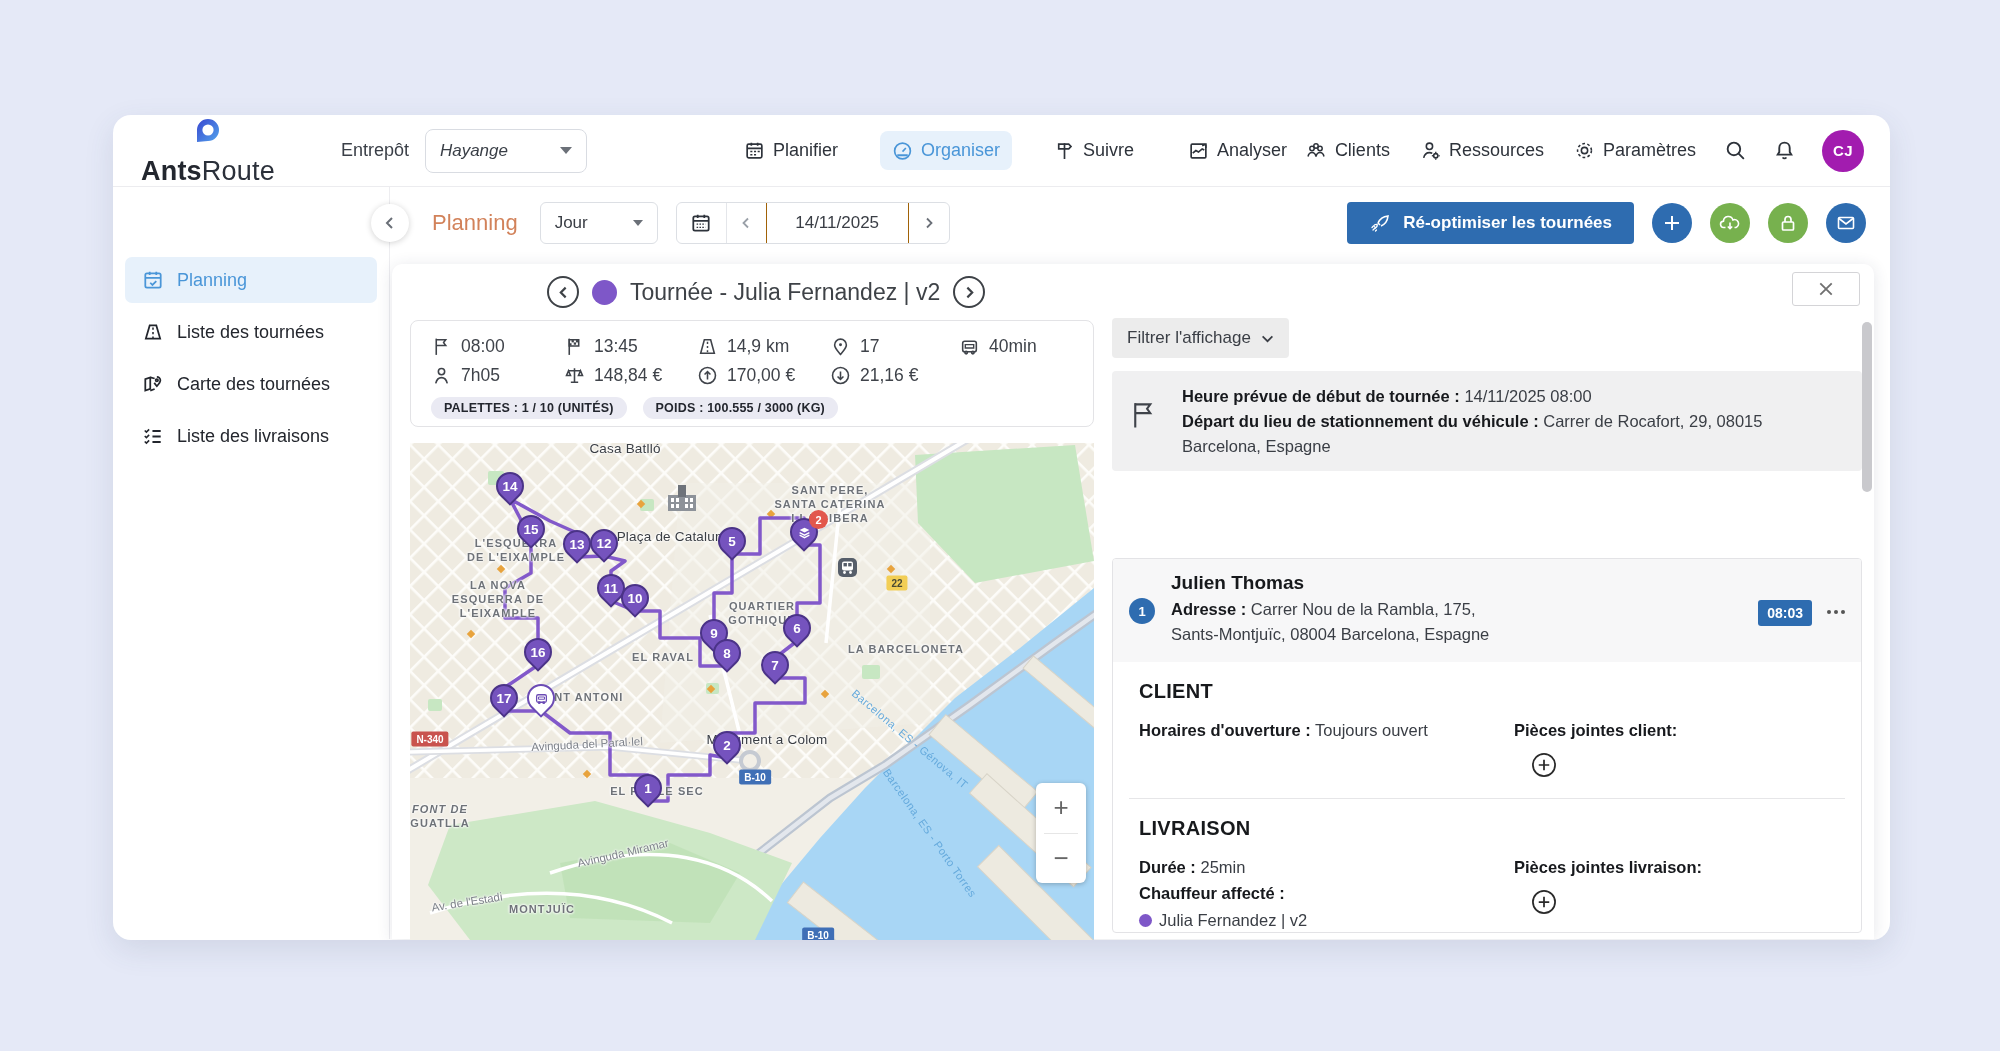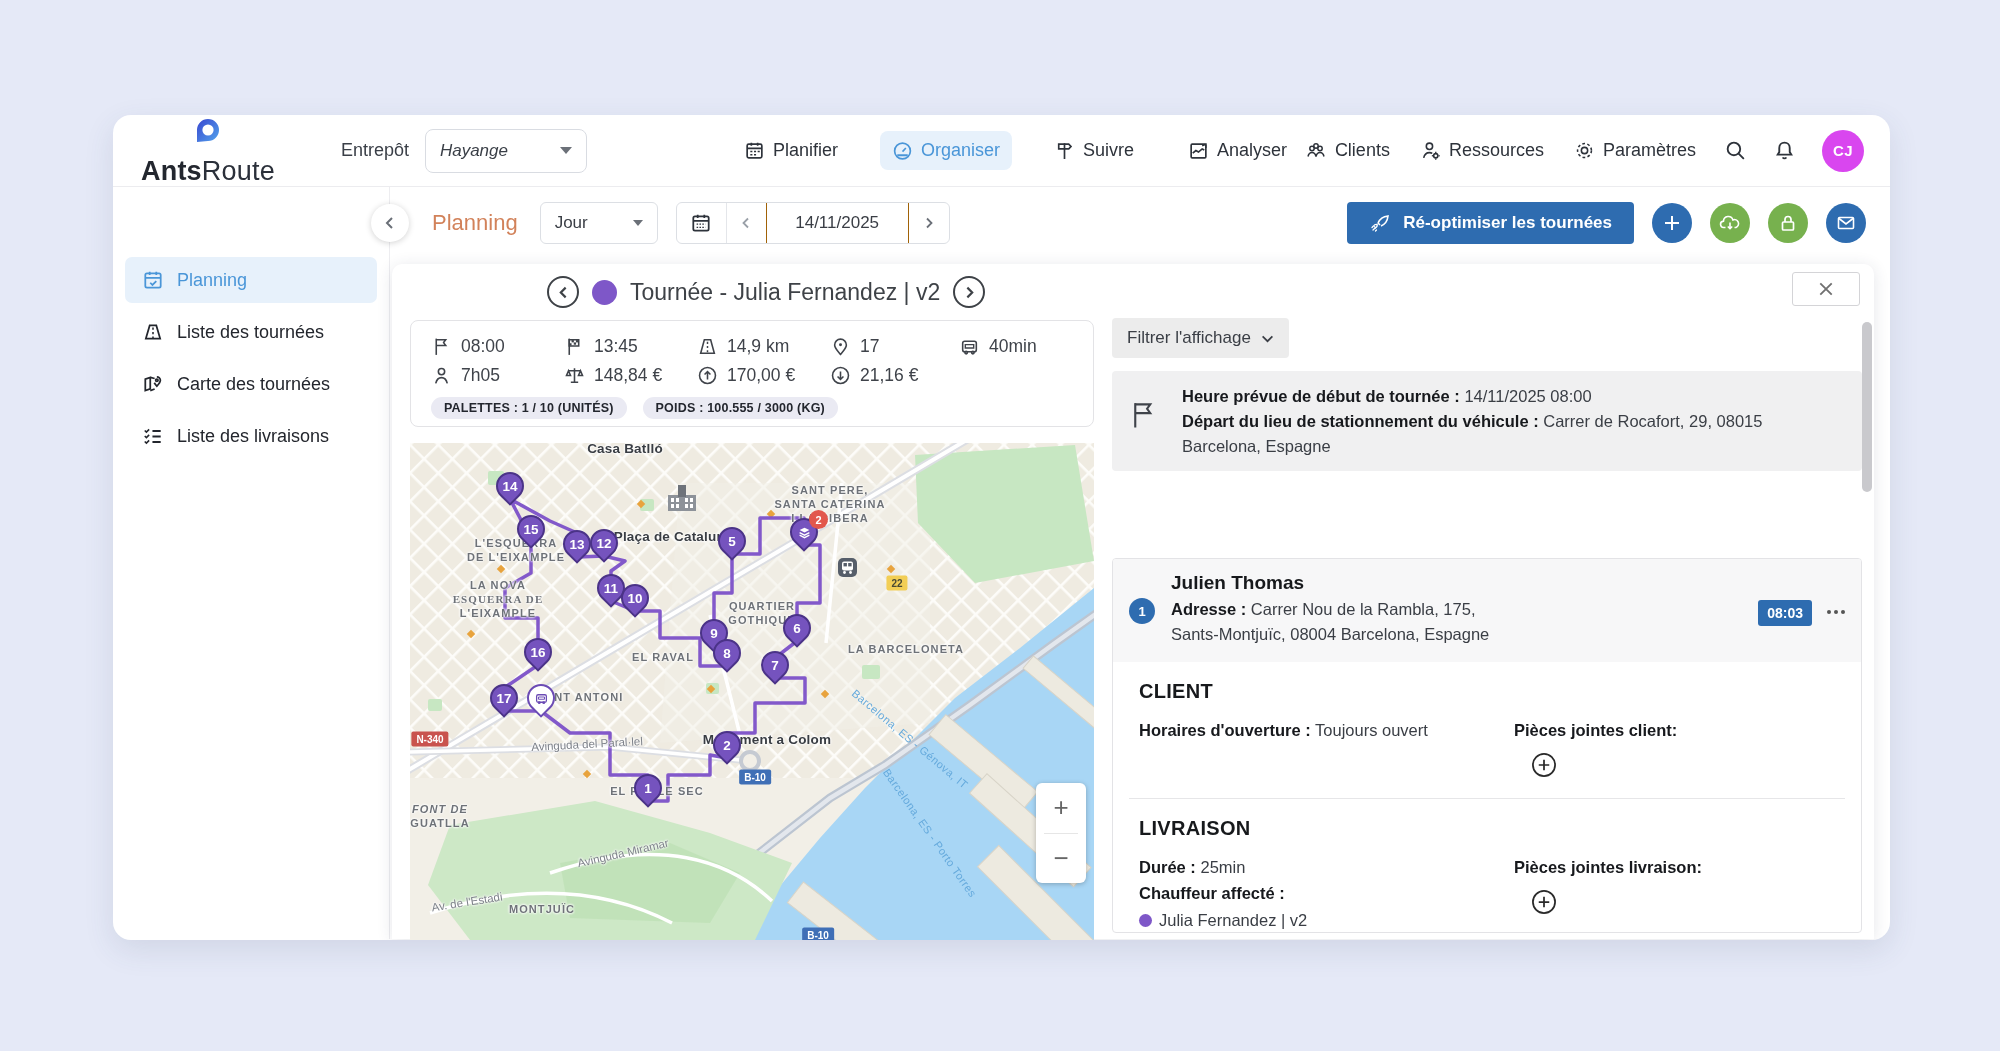--- a/index.html
+++ b/index.html
@@ -18,21 +18,21 @@
   .wh-select { margin-left:16px; width:162px; height:44px; border:1px solid #D9DCE2; border-radius:8px; display:flex; align-items:center; padding:0 14px; font-size:17px; color:#3A3F47; background:#fff; cursor:pointer;font-style:italic; }
   .wh-select .caret { margin-left:auto; }
   .caret { width:0; height:0; border-left:6px solid transparent; border-right:6px solid transparent; border-top:7px solid #6B7078; }
   .nav-center { display:flex; align-items:center; gap:30px; margin-left:145px; }
   .nav-item { display:flex; align-items:center; gap:8px; font-size:18px; color:#2E333B; cursor:pointer; padding:9px 12px; border-radius:8px; white-space:nowrap; }
   .nav-item svg { stroke:#2E333B; }
   .nav-item.active { background:#E7F1FB; color:#4A96D8; }
   .nav-item.active svg { stroke:#4A96D8; }
   .nav-right { display:flex; align-items:center; gap:26px; margin-left:auto; }
   .icon-btn { background:none; border:none; cursor:pointer; display:flex; align-items:center; }
-  .avatar { width:42px; height:42px; border-radius:50%; background:#d946ef; color:#fff; font-size:15px; font-weight:700; display:flex; align-items:center; justify-content:center; letter-spacing:.5px; cursor:pointer; }
+  .avatar { width:42px; height:42px; border-radius:50%; background:#a21caf; color:#fff; font-size:15px; font-weight:700; display:flex; align-items:center; justify-content:center; letter-spacing:.5px; cursor:pointer; }
 
   
   .app-body { display:flex; height:752px; }
   .sidebar { width:277px; border-right:1px solid #EDEDF0; padding-top:70px; flex-shrink:0; }
   .side-item { height:46px; margin:0 12px 6px 12px; display:flex; align-items:center; gap:13px; padding-left:17px; border-radius:7px; font-size:18px; color:#23262D; cursor:pointer; }
   .side-item svg { stroke:#23262D; flex-shrink:0; }
   .side-item.active { background:#E7F1FB; color:#4A96D8; }
   .side-item.active svg { stroke:#4A96D8; }
 
   .main { flex:1; position:relative; }
@@ -67,21 +67,21 @@
   .stat { display:flex; align-items:center; gap:9px; font-size:17.5px; color:#3F434A; height:25px; }
   .stat svg { flex-shrink:0; }
   .badges-row { display:flex; gap:16px; margin-top:9px; }
   .cap-badge { background:#EAEAF3; border-radius:12px; padding:4px 13px; font-size:12.5px; font-weight:700; color:#23262E; letter-spacing:.2px; }
 
   
   .map { position:absolute; left:18px; top:179px; width:684px; height:497px; background:#F2EFE7; overflow:hidden; }
   .map svg.base { position:absolute; left:0; top:0; }
   .m-label { position:absolute; transform:translate(-50%,-50%); white-space:nowrap; text-shadow:0 0 3px #fff,0 0 3px #fff,0 0 2px #fff; pointer-events:none; }
   .l-district { font-size:11px; font-weight:700; color:#6E7278; letter-spacing:1.1px; }
-  .l-place { font-size:13.5px; font-weight:700; color:#393D43; letter-spacing:.2px; }
+  .l-place { font-size:13.5px; font-weight:400; color:#393D43; letter-spacing:.2px; }
   .l-street { font-size:11.5px; color:#7E828A; }
   .l-water { font-size:11px; color:#64A9DC; letter-spacing:.5px; text-shadow:none; }
   .rbadge { position:absolute; transform:translate(-50%,-50%); font-size:10px; font-weight:700; padding:2px 5px; border-radius:2px; color:#fff; }
   .rb-red { background:#C9534E; } .rb-blue { background:#3F6FB6; } .rb-yellow { background:#F2CE55; color:#4A4A33; }
   .pin { position:absolute; width:28px; height:28px; background:#7553BE; border:2px solid #4B3388; border-radius:50% 50% 50% 0; transform:rotate(-45deg); z-index:3; }
   .pin .num { position:absolute; inset:0; display:flex; align-items:center; justify-content:center; transform:rotate(45deg); color:#fff; font-size:13.5px; font-weight:700; }
   .pin.white { background:#fff; border-color:#6B4BB4; }
   .clu-badge { position:absolute; width:19px; height:19px; border-radius:50%; background:#E2574C; color:#fff; font-size:11px; font-weight:700; display:flex; align-items:center; justify-content:center; z-index:4; }
   .zoomctl { position:absolute; left:626px; top:340px; width:50px; height:100px; background:#fff; border-radius:6px; box-shadow:0 1px 5px rgba(0,0,0,.25); display:flex; flex-direction:column; z-index:5; }
   .zoomctl button { flex:1; border:none; background:none; font-size:26px; color:#666; cursor:pointer; font-family:inherit; }
@@ -499,21 +499,21 @@
           </svg>
           <div id="map-overlays">
               <div class="m-label l-place" style="left: 215px; top: 5px;">Casa Batlló</div>
               <div class="m-label l-place" style="left: 267px; top: 93px;">Plaça de Catalunya</div>
               <div class="m-label l-district" style="left: 420px; top: 47px;">SANT PERE,</div>
               <div class="m-label l-district" style="left: 420px; top: 61px;">SANTA CATERINA</div>
               <div class="m-label l-district" style="left: 420px; top: 75px;">I LA RIBERA</div>
               <div class="m-label l-district" style="left: 106px; top: 100px;">L'ESQUERRA</div>
               <div class="m-label l-district" style="left: 106px; top: 114px;">DE L'EIXAMPLE</div>
               <div class="m-label l-district" style="left: 88px; top: 142px;">LA NOVA</div>
-              <div class="m-label l-district" style="left: 88px; top: 156px; font-family: Liberation Serif, serif;">ESQUERRA DE</div>
+              <div class="m-label l-district" style="left: 88px; top: 156px;">ESQUERRA DE</div>
               <div class="m-label l-district" style="left: 88px; top: 170px;">L'EIXAMPLE</div>
               <div class="m-label l-district" style="left: 352px; top: 163px;">QUARTIER</div>
               <div class="m-label l-district" style="left: 352px; top: 177px;">GOTHIQUE</div>
               <div class="m-label l-district" style="left: 253px; top: 214px;">EL RAVAL</div>
               <div class="m-label l-district" style="left: 496px; top: 206px;">LA BARCELONETA</div>
               <div class="m-label l-district" style="left: 170px; top: 254px;">SANT ANTONI</div>
               <div class="m-label l-district" style="left: 247px; top: 348px;">EL POBLE SEC</div>
               <div class="m-label l-district" style="left: 30px; top: 366px; font-style: italic;">FONT DE</div>
               <div class="m-label l-district" style="left: 30px; top: 380px;">GUATLLA</div>
               <div class="m-label l-district" style="left: 132px; top: 466px;">MONTJUÏC</div>

